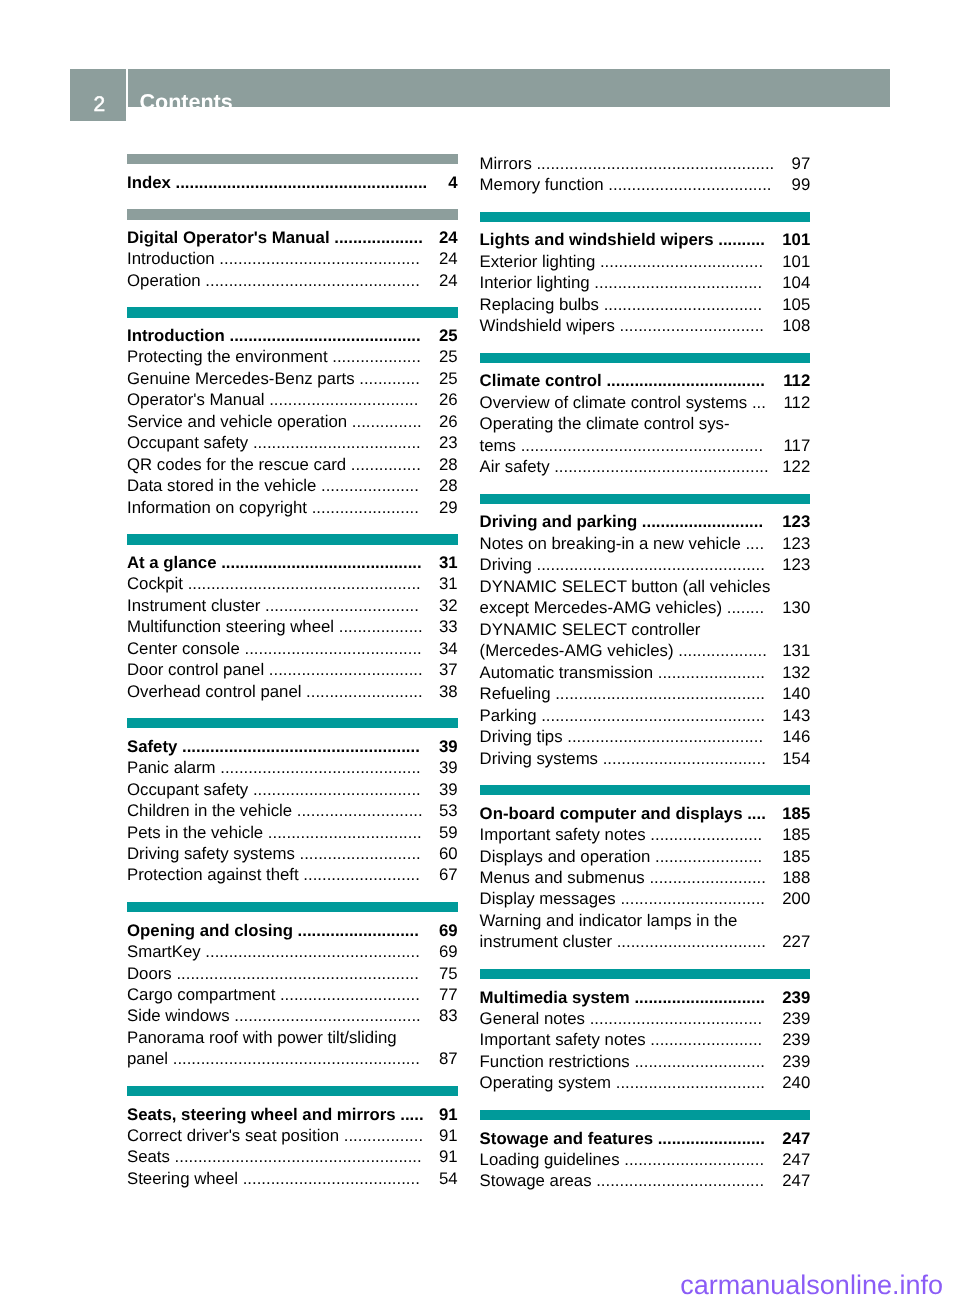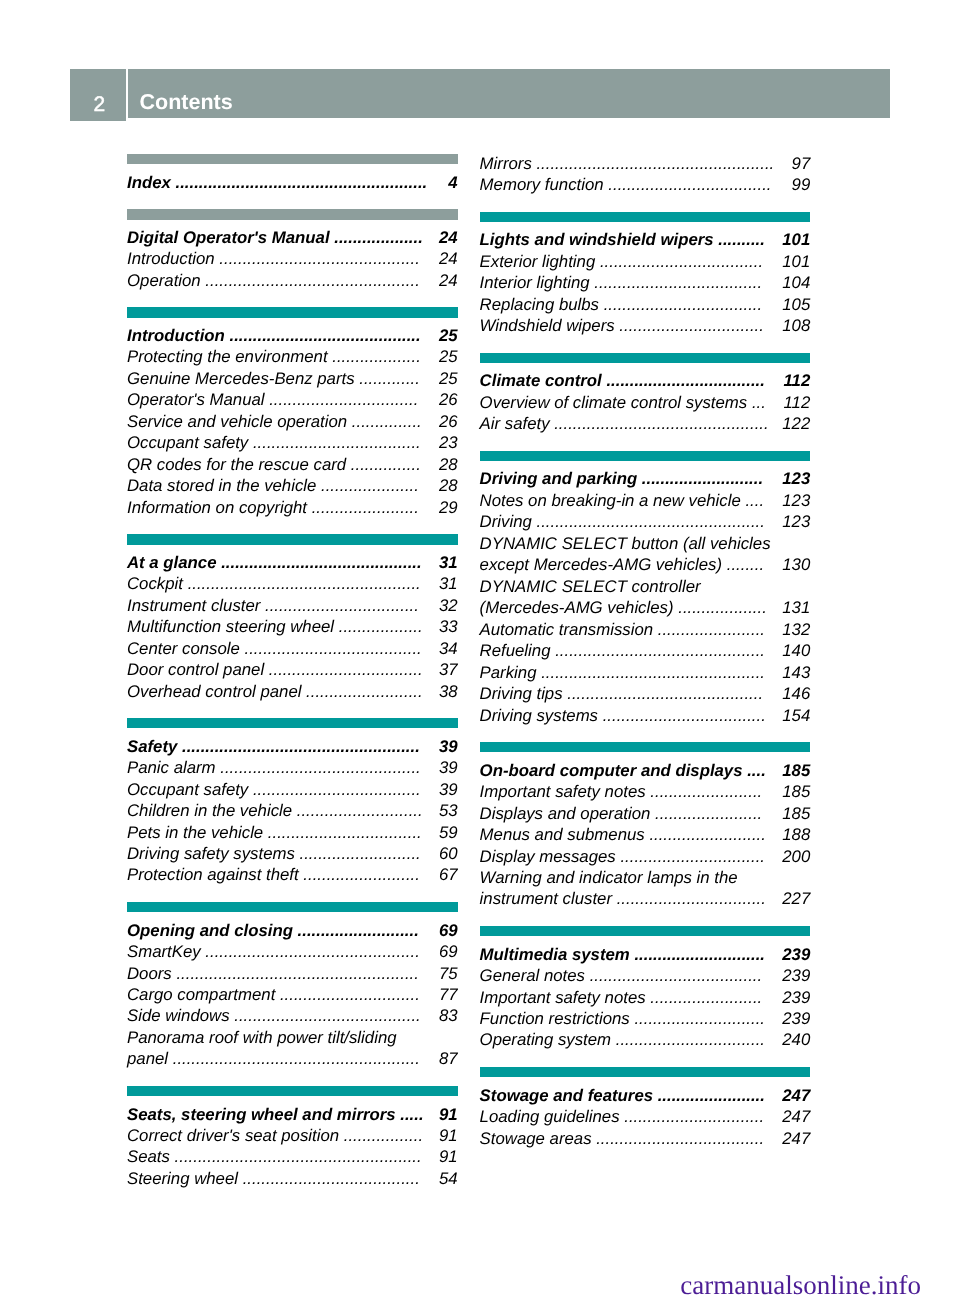--- a/index.html
+++ b/index.html
@@ -12,44 +12,44 @@
   }
   .page { position:absolute; inset:0; }
 
   
   .header { position:absolute; left:70px; top:69.4px; width:820px; height:51.9px; }
   .hdr-num { position:absolute; left:0; top:0; width:55.9px; height:51.9px; background:#8d9e9c; }
   .hdr-num span { position:absolute; left:3px; right:0; top:0; text-align:center;
                   color:#fff; font-size:21px; line-height:1; padding-top:24.4px;
                   -webkit-text-stroke:0.45px #fff; }
   .hdr-gap { position:absolute; left:55.9px; top:0; width:2px; height:51.9px; background:#fff; }
-  .hdr-title { position:absolute; left:57.9px; top:0; right:0; height:49px; background:#8d9e9c; }
+  .hdr-title { position:absolute; left:57.9px; top:0; right:0; height:38px; background:#8d9e9c; }
   .hdr-title span { position:absolute; left:11.6px; top:0; color:#fff; font-weight:bold;
                     font-size:21.5px; line-height:1; padding-top:22.7px; }
 
   
   .cols { position:absolute; left:0; top:0; width:960px; }
-  .col { position:absolute; top:154.1px; width:330.7px;font-style:italic; }
+  .col { position:absolute; top:154.1px; width:330.7px; }
   .col-1 { left:127px; }
   .col-2 { left:479.6px; top:152.8px; }
 
   .section { }
   .rule { height:10.4px; margin-bottom:7.25px; }
   .rule.gray { background:#8d9e9c; }
   .rule.teal { background:#009a9a; }
   .section + .section { margin-top:16px; }
 
   .row { font-size:16.8px; line-height:21.465px; color:#000; position:relative; }
   .row.heading { font-weight:bold; }
   .row .label { }
   .row .leader { white-space:pre; }
   .row .num { position:absolute; right:0; bottom:0; text-align:right;
               line-height:21.465px; }
-  .watermark { position:absolute; left:680.3px; top:1272px; font-size:27px; color:#4c1d95;
-               font-family:Liberation Serif, serif; line-height:1; }
+  .watermark { position:absolute; left:680.3px; top:1272px; font-size:27px; color:#8b5cf6;
+               font-family:Liberation Sans, sans-serif; line-height:1; }
 </style>
 </head>
 <body>
 
 <div class="page">
   <div class="header">
     <div class="hdr-num">
         <span>2</span>
       </div>
     <div class="hdr-gap"></div>
@@ -128,20 +128,21 @@
           <div class="row heading"><span class="label">Lights and windshield wipers</span><span class="leader"> ..........</span><span class="num">101</span></div>
           <div class="row"><span class="label">Exterior lighting</span><span class="leader"> ...................................</span><span class="num">101</span></div>
           <div class="row"><span class="label">Interior lighting</span><span class="leader"> ....................................</span><span class="num">104</span></div>
           <div class="row"><span class="label">Replacing bulbs</span><span class="leader"> ..................................</span><span class="num">105</span></div>
           <div class="row"><span class="label">Windshield wipers</span><span class="leader"> ...............................</span><span class="num">108</span></div>
         </div>
         <div class="section">
           <div class="rule teal"></div>
           <div class="row heading"><span class="label">Climate control</span><span class="leader"> ..................................</span><span class="num">112</span></div>
           <div class="row"><span class="label">Overview of climate control systems</span><span class="leader"> ...</span><span class="num">112</span></div>
+          <div class="row"><span class="label">Operating the climate control sys-<br>tems</span><span class="leader"> ....................................................</span><span class="num">117</span></div>
           <div class="row"><span class="label">Air safety</span><span class="leader"> ..............................................</span><span class="num">122</span></div>
         </div>
         <div class="section">
           <div class="rule teal"></div>
           <div class="row heading"><span class="label">Driving and parking</span><span class="leader"> ..........................</span><span class="num">123</span></div>
           <div class="row"><span class="label">Notes on breaking-in a new vehicle</span><span class="leader"> ....</span><span class="num">123</span></div>
           <div class="row"><span class="label">Driving</span><span class="leader"> .................................................</span><span class="num">123</span></div>
           <div class="row"><span class="label">DYNAMIC SELECT button (all vehicles<br>except Mercedes-AMG vehicles)</span><span class="leader"> ........</span><span class="num">130</span></div>
           <div class="row"><span class="label">DYNAMIC SELECT controller<br>(Mercedes-AMG vehicles)</span><span class="leader"> ...................</span><span class="num">131</span></div>
           <div class="row"><span class="label">Automatic transmission</span><span class="leader"> .......................</span><span class="num">132</span></div>

